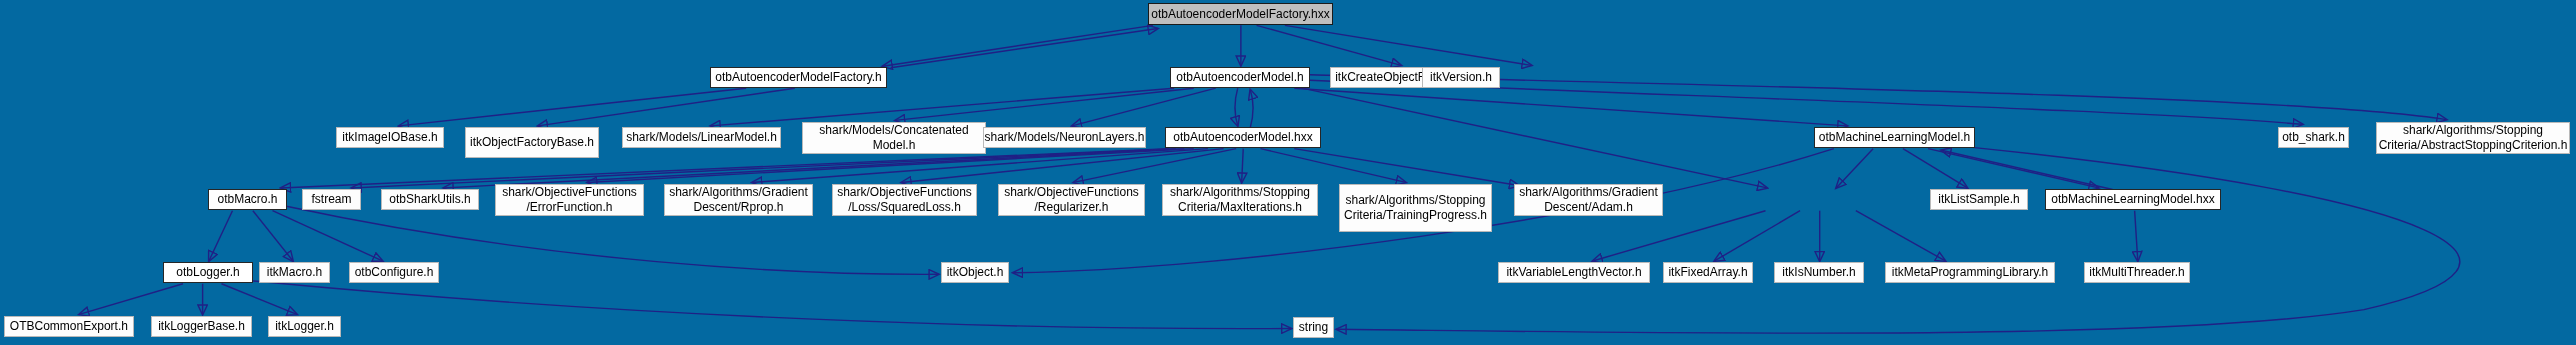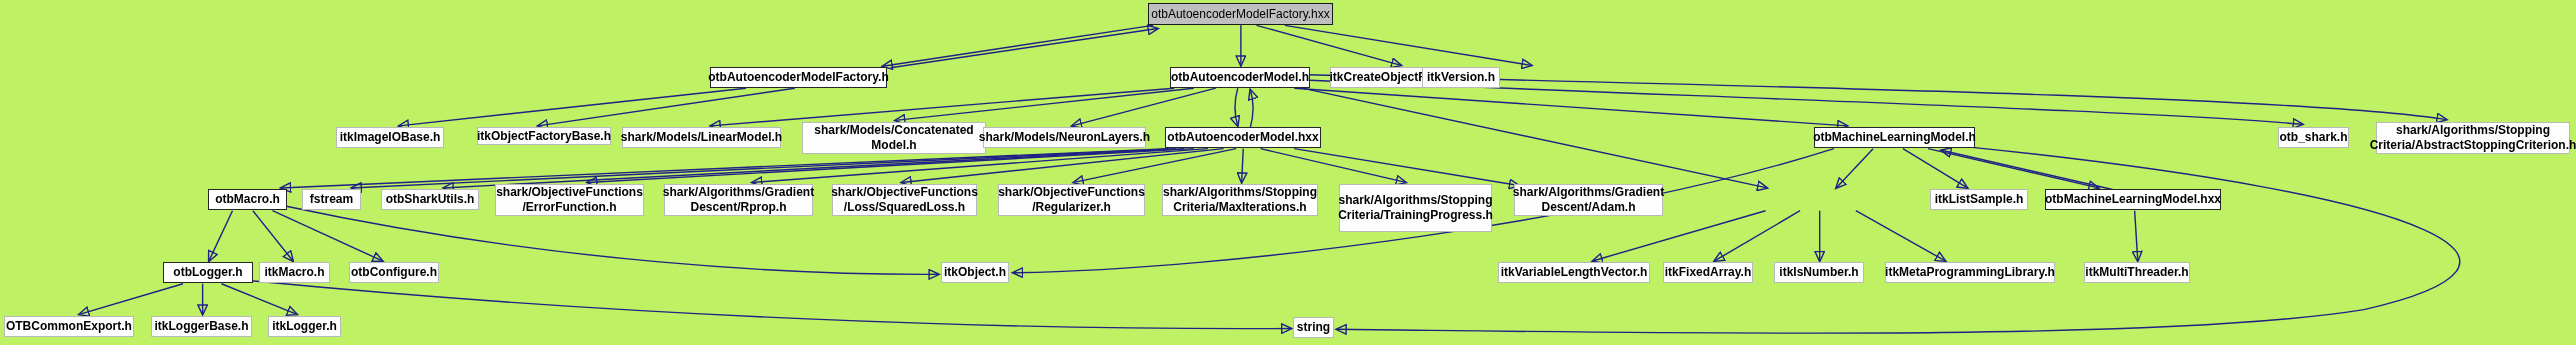--- a/index.html
+++ b/index.html
@@ -1,22 +1,22 @@
 <!DOCTYPE html>
 <html style="font-size:12.6px"><head>
 <meta charset="utf-8">
 <style>
   html,body{margin:0;padding:0;background:#ffffff;}
-  #canvas{position:relative;width:2576px;height:346px;background:#bef264;overflow:hidden;
+  #canvas{position:relative;width:2576px;height:346px;background:#0369a1;overflow:hidden;
           font-family:"Liberation Sans","DejaVu Sans",sans-serif;}
   #edges{position:absolute;left:0;top:0;width:2576px;height:346px;}
   #edges path{fill:none;stroke:#202085;stroke-width:1.8px;}
   .node{position:absolute;box-sizing:border-box;display:flex;align-items:center;justify-content:center;
         text-align:center;font-size:12px;line-height:15px;color:#000;background:#fdfdfd;
-        border:0.8px solid #b9b9b9;padding:0 2.4px;cursor:default;font-weight:bold;}
+        border:0.8px solid #b9b9b9;padding:0 2.4px;cursor:default;}
   .linked{border:1.6px solid #262626;background:#ffffff;cursor:pointer;}
   .root{border:1.6px solid #1a1a1a;background:#bfbfbf;font-weight:normal;}
 </style>
 </head>
 <body>
 
 <div id="canvas">
 
   <svg id="edges" xmlns="http://www.w3.org/2000/svg" viewBox="0 0 3280 440" width="2576" height="346">
     <defs>
@@ -81,21 +81,21 @@
     <path d="M 307 356 C 800 404 1290 420 1644 418" marker-end="url(#ah)"></path>
   </svg>
 
   <div class="node root" style="left:1148px;top:3.1px;width:185px;height:22px">otbAutoencoderModelFactory.hxx</div>
   <div class="node linked" style="left:710px;top:67px;width:177px;height:21px">otbAutoencoderModelFactory.h</div>
   <div class="node linked" style="left:1170px;top:67px;width:140px;height:21px">otbAutoencoderModel.h</div>
   <div class="node" style="left:1330px;top:67px;width:149px;height:21px">itkCreateObjectFunction.h</div>
   <div class="node" style="left:1422px;top:67px;width:78px;height:21px">itkVersion.h</div>
 
   <div class="node" style="left:336px;top:127px;width:108px;height:21px">itkImageIOBase.h</div>
-  <div class="node" style="left:477px;top:127px;width:134px;height:18px">itkObjectFactoryBase.h</div>
+  <div class="node" style="left:465px;top:127px;width:134px;height:31px">itkObjectFactoryBase.h</div>
   <div class="node" style="left:622px;top:127px;width:159px;height:21px">shark/Models/LinearModel.h</div>
   <div class="node" style="left:802px;top:122px;width:184px;height:32px">shark/Models/Concatenated Model.h</div>
   <div class="node" style="left:983px;top:127px;width:163px;height:21px">shark/Models/NeuronLayers.h</div>
   <div class="node linked" style="left:1165px;top:127px;width:156px;height:21px">otbAutoencoderModel.hxx</div>
   <div class="node linked" style="left:1814px;top:127px;width:161px;height:21px">otbMachineLearningModel.h</div>
   <div class="node" style="left:2278px;top:127px;width:71px;height:21px">otb_shark.h</div>
   <div class="node" style="left:2376px;top:122px;width:194px;height:32px">shark/Algorithms/Stopping Criteria/AbstractStoppingCriterion.h</div>
 
   <div class="node linked" style="left:208px;top:189px;width:79px;height:21px">otbMacro.h</div>
   <div class="node" style="left:302px;top:189px;width:59px;height:21px">fstream</div>

